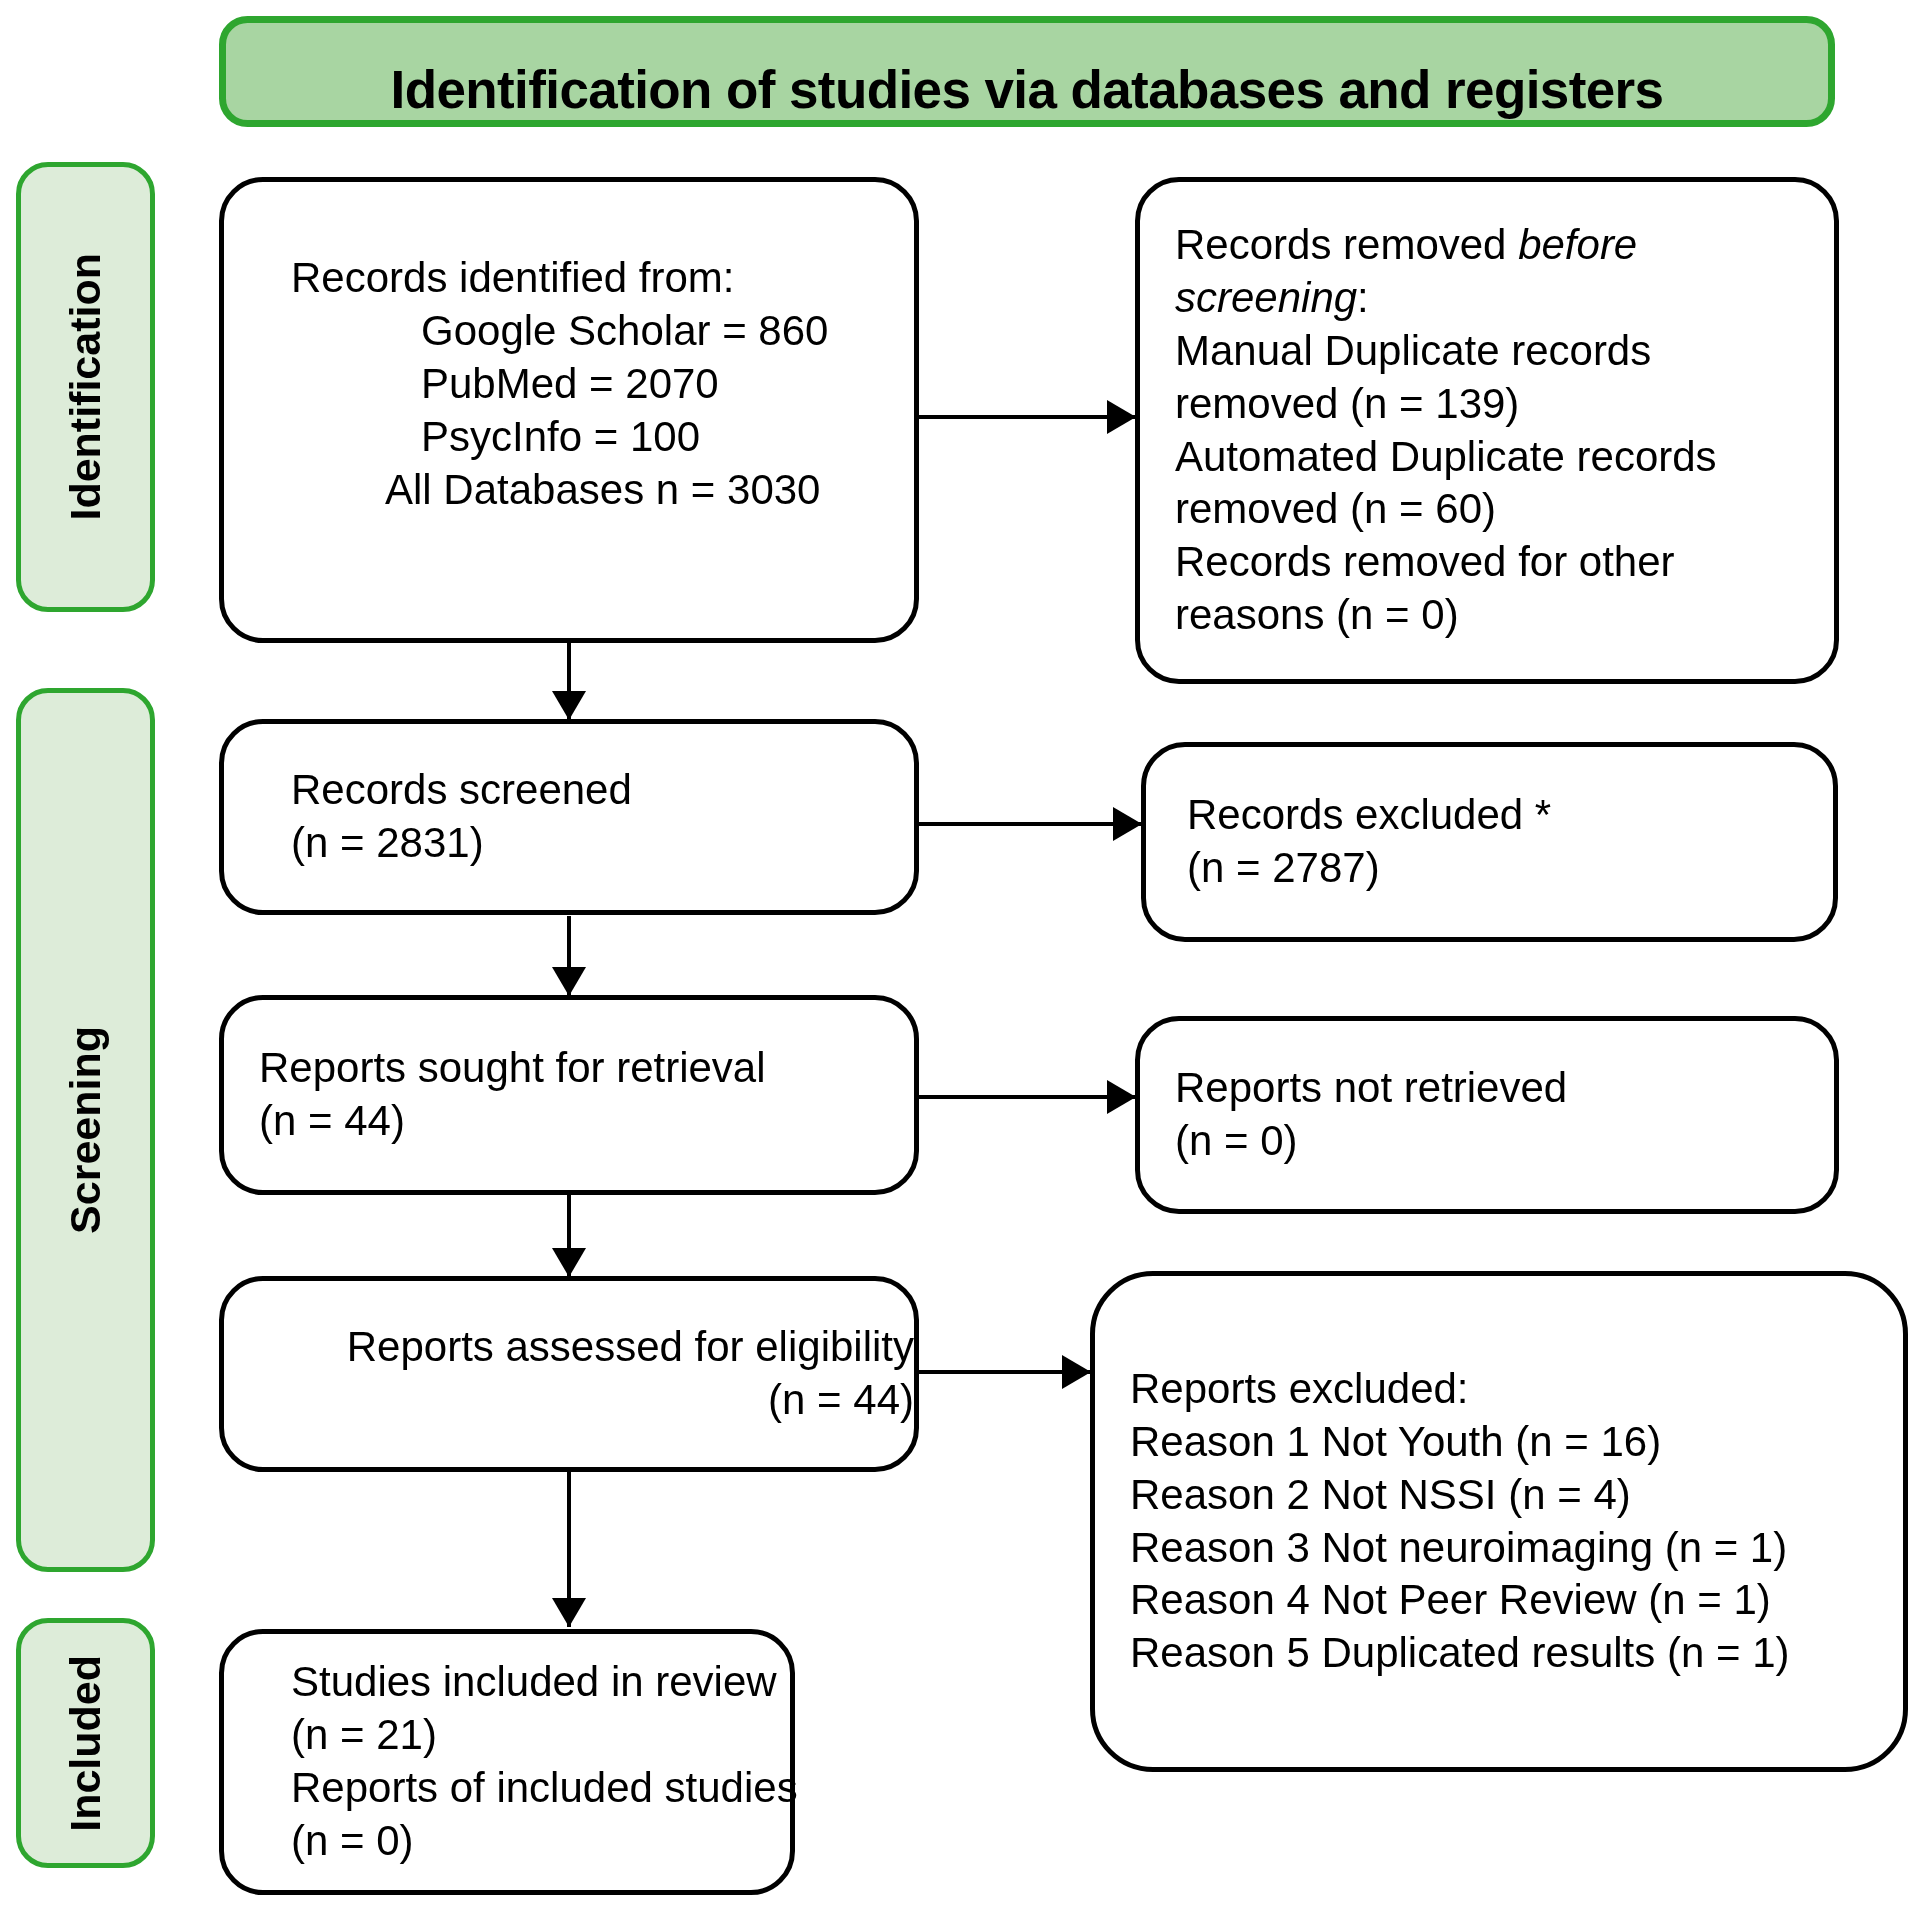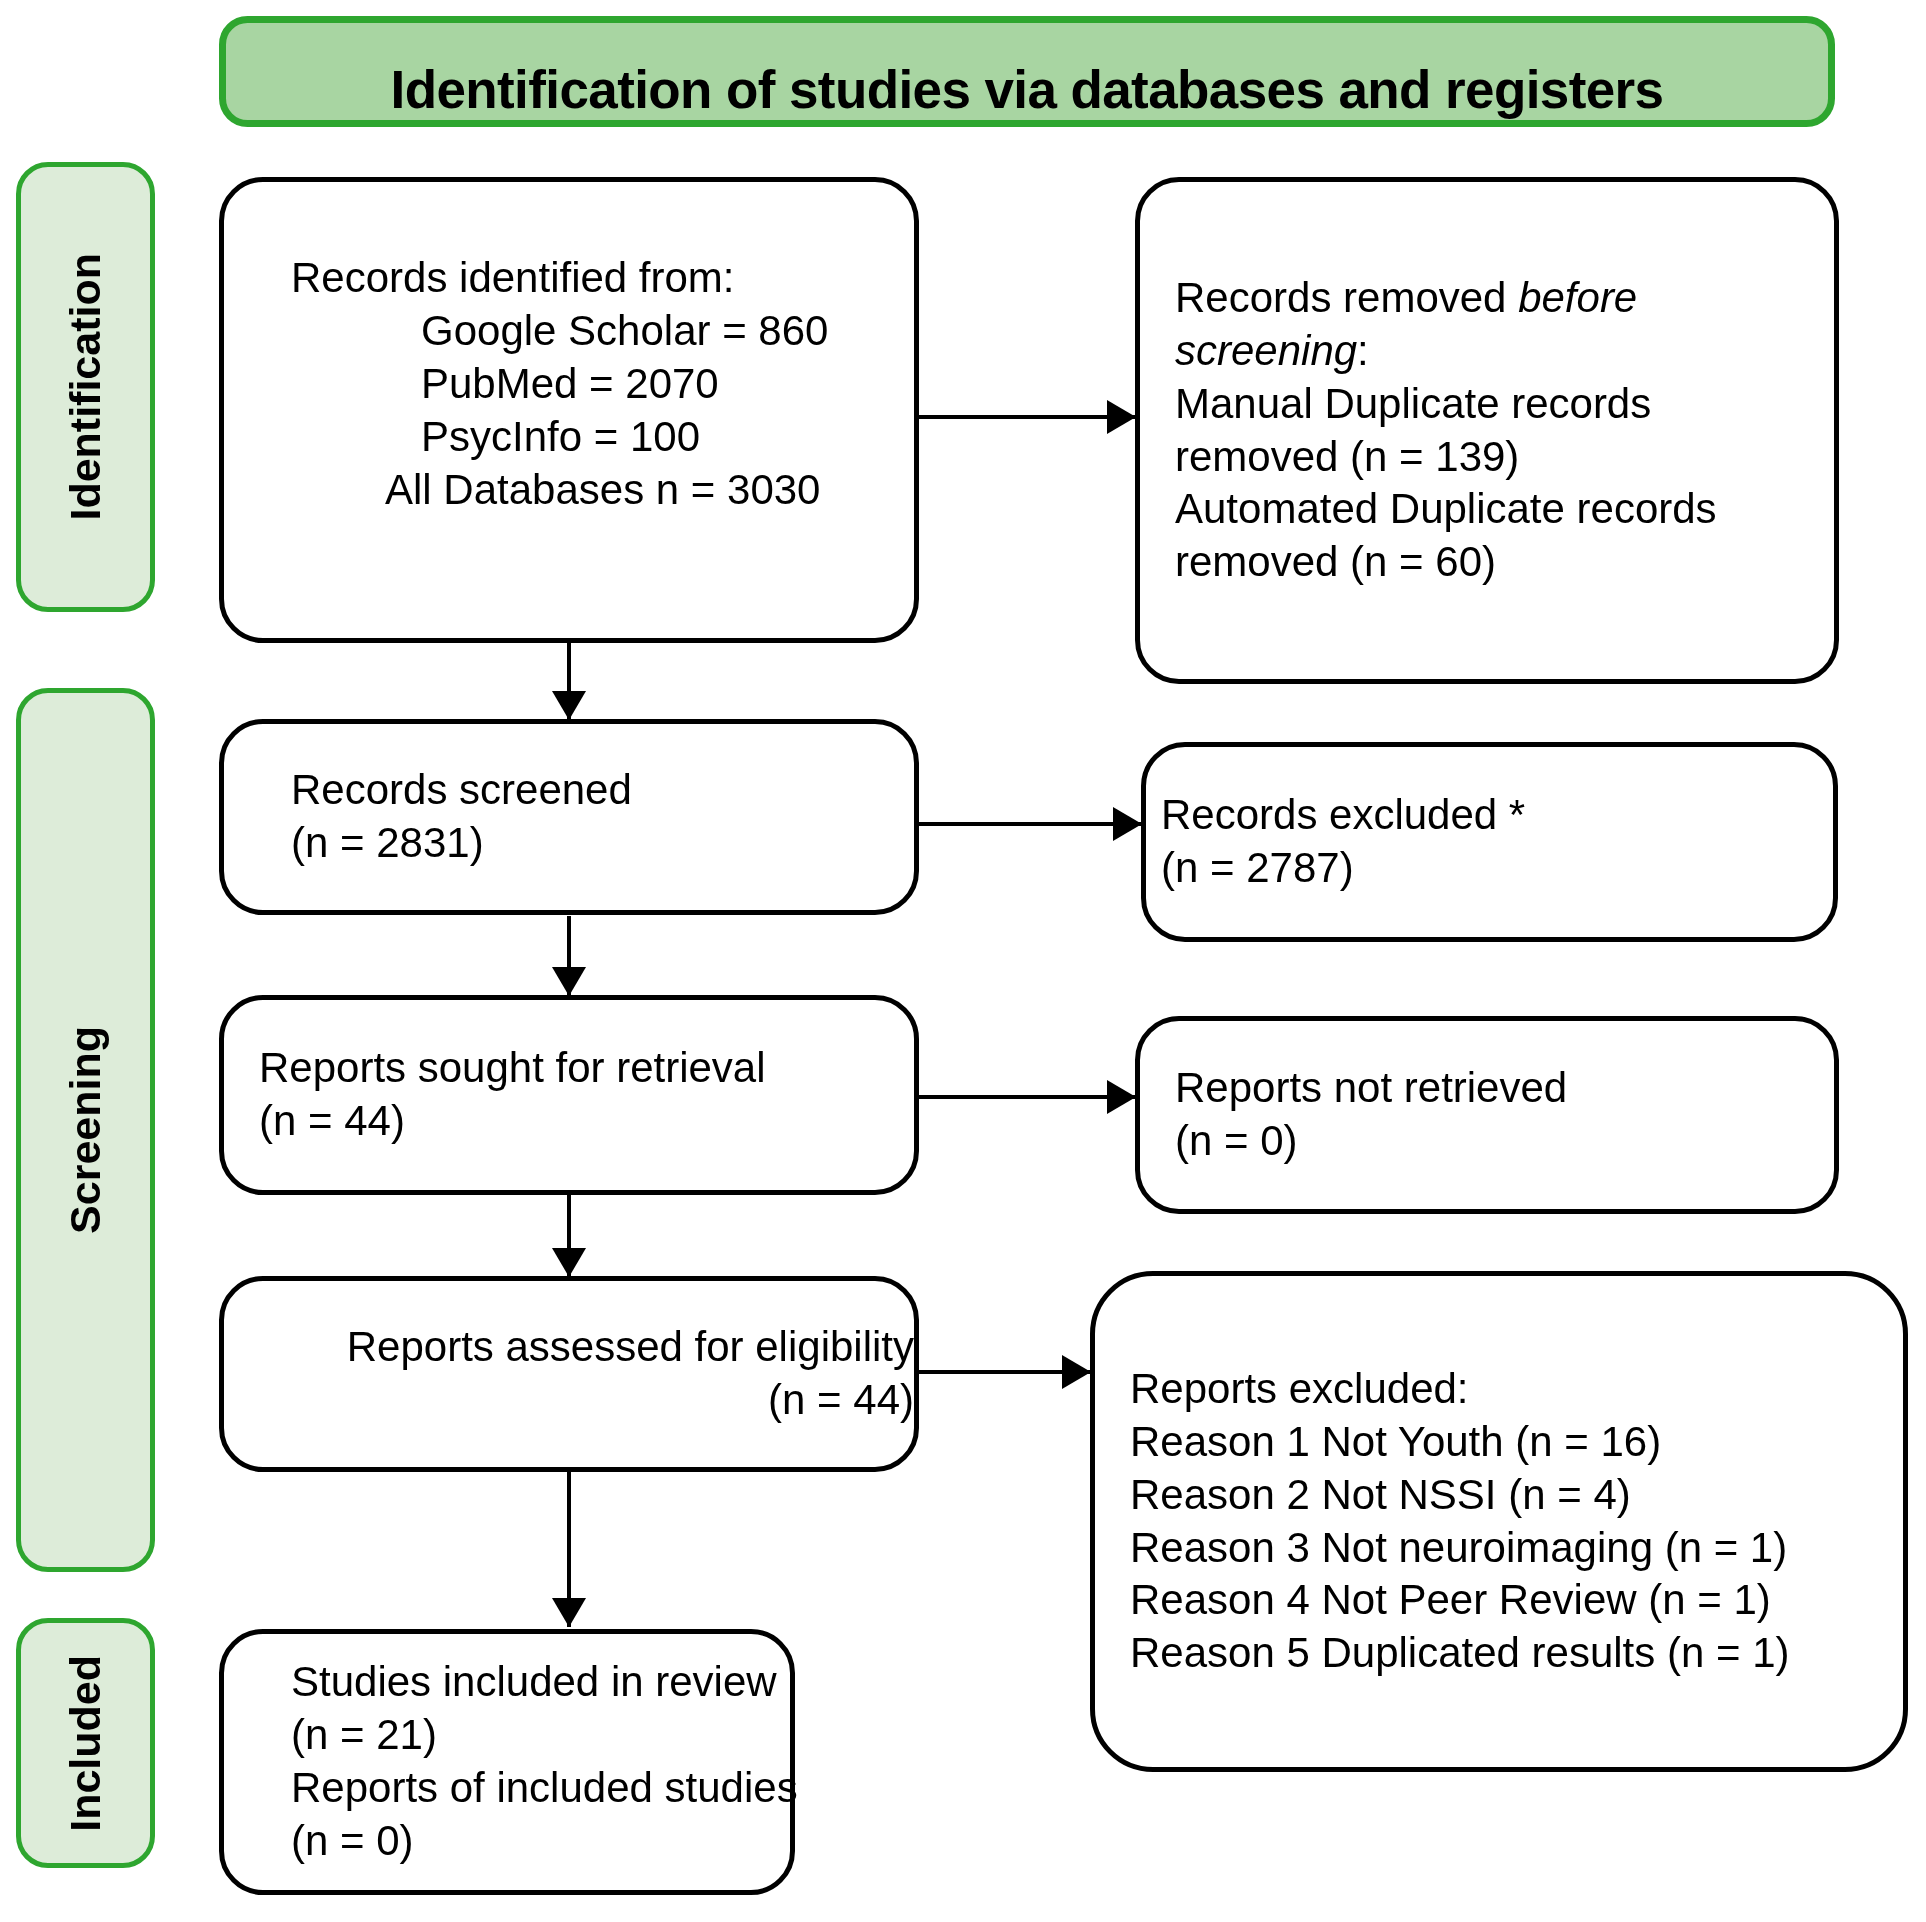--- a/index.html
+++ b/index.html
@@ -82,28 +82,29 @@
     <div class="line" style="margin-left:130px;">Google Scholar = 860</div>
     <div class="line" style="margin-left:130px;">PubMed = 2070</div>
     <div class="line" style="margin-left:130px;">PsycInfo = 100</div>
     <div class="line" style="margin-left:94px;">All Databases n = 3030</div>
   </div>
 
   <div class="fbox" style="left:1135px;top:177px;width:704px;height:507px;padding:0 76px 0 35px;">
     <div class="wrap"><span>Records removed </span><i>before screening</i><span>:</span></div>
     <div class="wrap">Manual Duplicate records removed (n = 139)</div>
     <div class="wrap">Automated Duplicate records removed (n = 60)</div>
+    <div class="wrap">Records removed for other reasons (n = 0)</div>
   </div>
 
   <div class="fbox" style="left:219px;top:719px;width:700px;height:196px;padding-left:67px;">
     <div class="line">Records screened</div>
     <div class="line">(n = 2831)</div>
   </div>
 
-  <div class="fbox" style="left:1141px;top:742px;width:697px;height:200px;padding-left:15px;">
+  <div class="fbox" style="left:1141px;top:742px;width:697px;height:200px;padding-left:41px;">
     <div class="line">Records excluded *</div>
     <div class="line">(n = 2787)</div>
   </div>
 
   <div class="fbox" style="left:219px;top:995px;width:700px;height:200px;padding-left:35px;">
     <div class="line">Reports sought for retrieval</div>
     <div class="line">(n = 44)</div>
   </div>
 
   <div class="fbox" style="left:1135px;top:1016px;width:704px;height:198px;padding-left:35px;">

